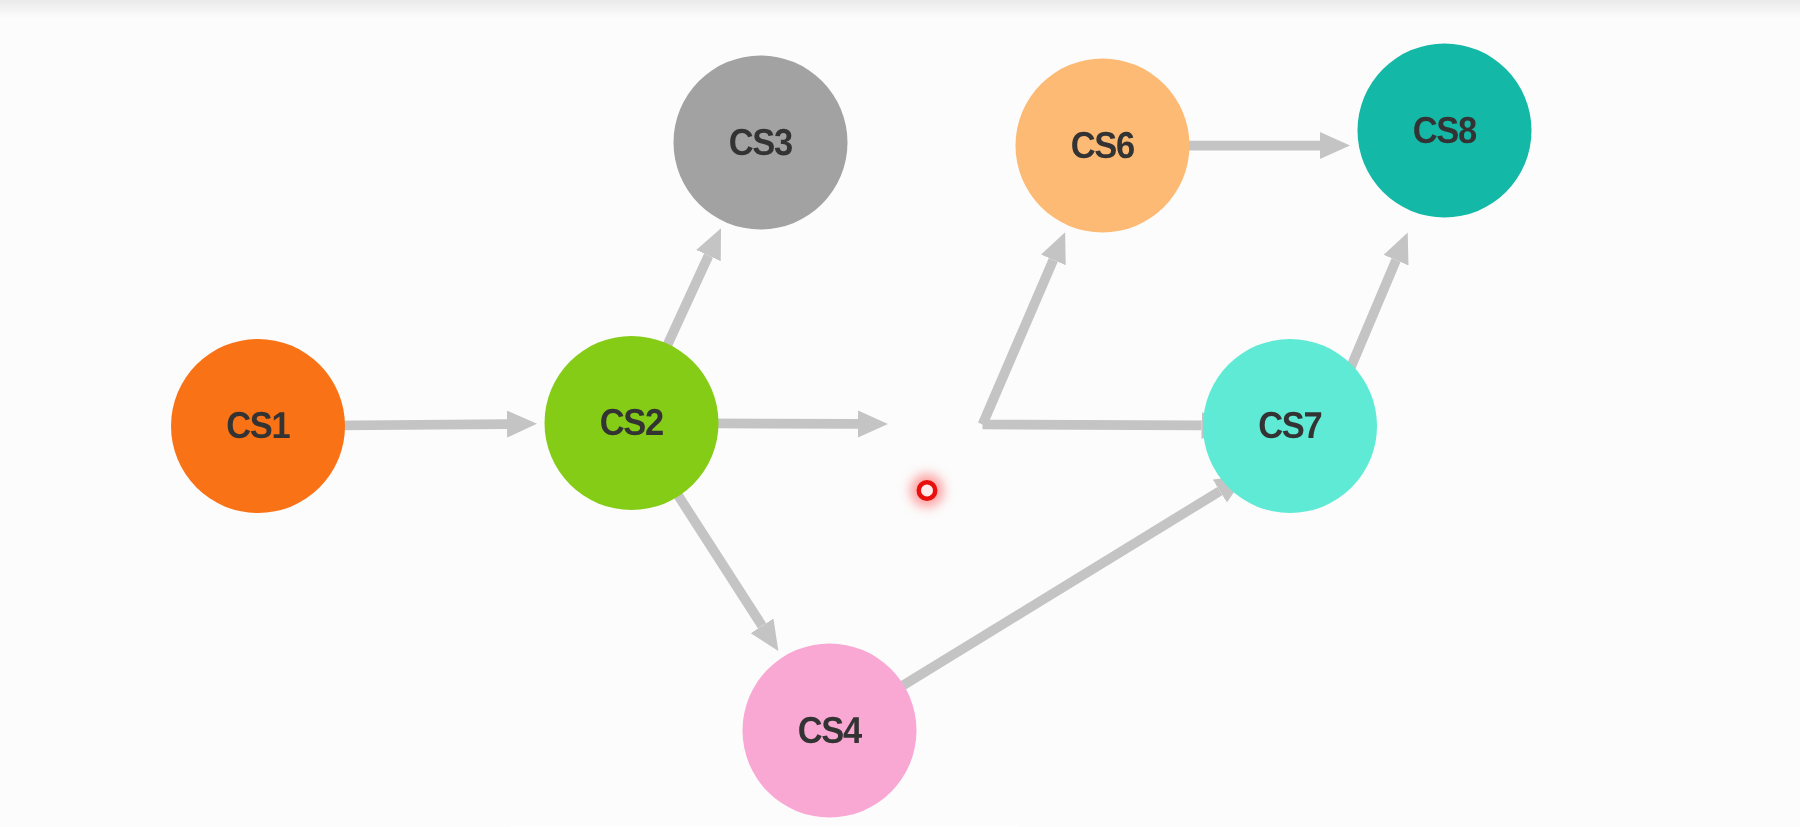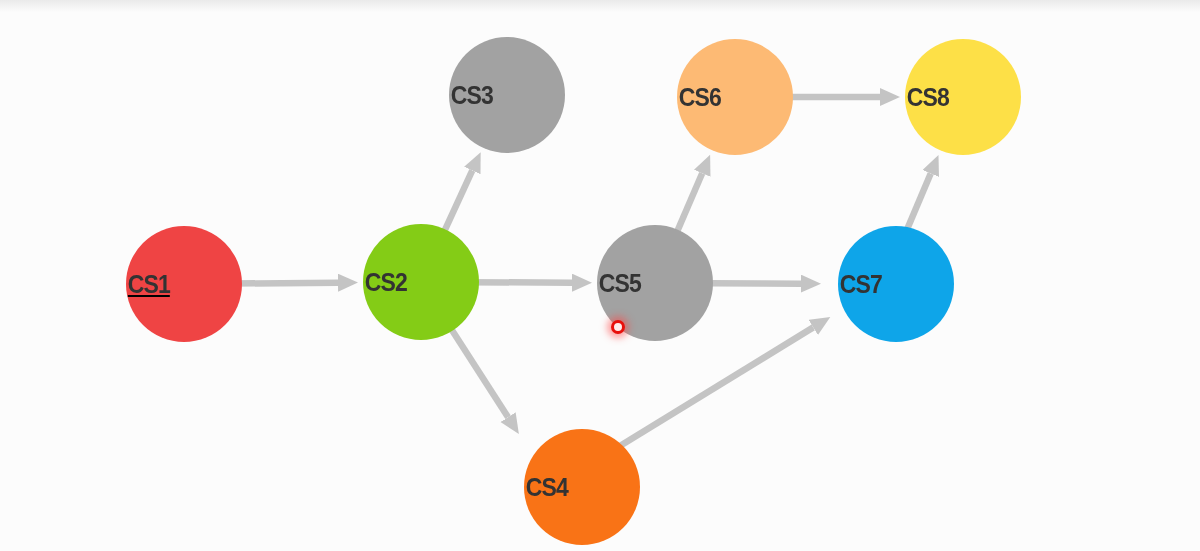--- a/index.html
+++ b/index.html
@@ -33,20 +33,21 @@
     position: absolute;
     left: 0; top: 0;
     width: 100%; height: 100%;
     z-index: 2;
   }
   .node {
     position: absolute;
     border-radius: 50%;
     display: flex;
     align-items: center;
+    justify-content: center;
     cursor: pointer;
   }
   .node-label {
     font-size: 25px;
     font-weight: bold;
     letter-spacing: -1px;
     transform: scaleX(0.92);
     user-select: none;
   }
   .click-dot {
@@ -77,39 +78,36 @@
       <line x1="421" y1="282" x2="472.3204911408732" y2="170.40776926345018" stroke="#c4c4c4" stroke-width="6.5" marker-end="url(#arrowhead)"></line>
       <line x1="421" y1="282" x2="572.0007578974281" y2="282.64530238417706" stroke="#c4c4c4" stroke-width="6.5" marker-end="url(#arrowhead)"></line>
       <line x1="421" y1="282" x2="508.0655172567116" y2="417.21538664868086" stroke="#c4c4c4" stroke-width="6.5" marker-end="url(#arrowhead)"></line>
       <line x1="655" y1="283" x2="702.2057776340499" y2="173.24656700083372" stroke="#c4c4c4" stroke-width="6.5" marker-end="url(#arrowhead)"></line>
       <line x1="655" y1="283" x2="801.0007913542167" y2="283.63755804084815" stroke="#c4c4c4" stroke-width="6.5" marker-end="url(#arrowhead)"></line>
       <line x1="735" y1="97" x2="880" y2="97" stroke="#c4c4c4" stroke-width="6.5" marker-end="url(#arrowhead)"></line>
       <line x1="884" y1="284" x2="930.699899292688" y2="173.4572004084475" stroke="#c4c4c4" stroke-width="6.5" marker-end="url(#arrowhead)"></line>
       <line x1="553" y1="487" x2="813.2463875002348" y2="327.39269890468984" stroke="#c4c4c4" stroke-width="6.5" marker-end="url(#arrowhead)"></line>
     </svg>
   <div class="nodes">
-      <div class="node" style="left: 126px; top: 226px; width: 116px; height: 116px; background: #ef4444; text-decoration: underline;">
+      <div class="node" style="left: 114px; top: 226px; width: 116px; height: 116px; background: #f97316;">
         <span class="node-label" style="color: rgb(51, 51, 51);">CS1</span>
       </div>
       <div class="node" style="left: 363px; top: 224px; width: 116px; height: 116px; background: #84cc16;">
         <span class="node-label" style="color: rgb(51, 51, 51);">CS2</span>
       </div>
       <div class="node" style="left: 449px; top: 37px; width: 116px; height: 116px; background: rgb(162, 162, 162);">
         <span class="node-label" style="color: rgb(51, 51, 51);">CS3</span>
       </div>
-      <div class="node" style="left: 524px; top: 429px; width: 116px; height: 116px; background: #f97316;">
+      <div class="node" style="left: 495px; top: 429px; width: 116px; height: 116px; background: #f9a8d4;">
         <span class="node-label" style="color: rgb(51, 51, 51);">CS4</span>
-      </div>
-      <div class="node" style="left: 597px; top: 225px; width: 116px; height: 116px; background: rgb(162, 162, 162);">
-        <span class="node-label" style="color: rgb(51, 51, 51);">CS5</span>
       </div>
       <div class="node" style="left: 677px; top: 39px; width: 116px; height: 116px; background: #fdba74;">
         <span class="node-label" style="color: rgb(51, 51, 51);">CS6</span>
       </div>
-      <div class="node" style="left: 838px; top: 226px; width: 116px; height: 116px; background: #0ea5e9;">
+      <div class="node" style="left: 802px; top: 226px; width: 116px; height: 116px; background: #5eead4;">
         <span class="node-label" style="color: rgb(51, 51, 51);">CS7</span>
       </div>
-      <div class="node" style="left: 905px; top: 39px; width: 116px; height: 116px; background: #fde047;">
+      <div class="node" style="left: 905px; top: 29px; width: 116px; height: 116px; background: #14b8a6;">
         <span class="node-label" style="color: rgb(51, 51, 51);">CS8</span>
       </div>
     </div>
   <div class="click-dot" style="left: 618px; top: 327px; border-color: rgb(232, 16, 12);"></div>
 </div>
 
 </body></html>

